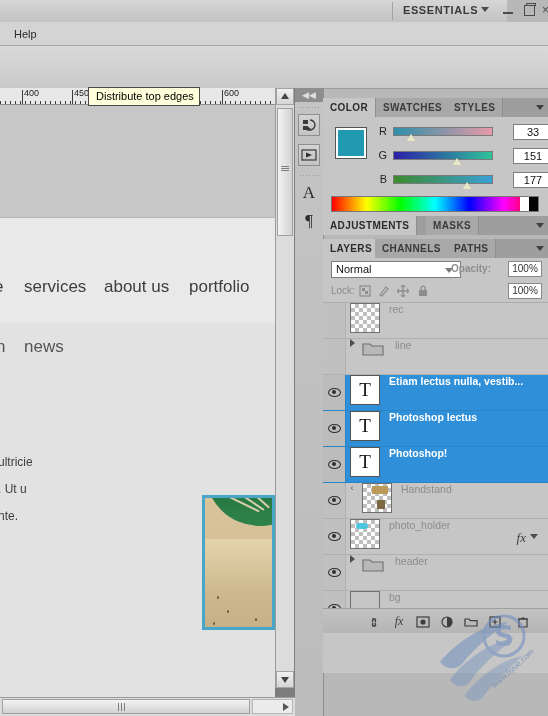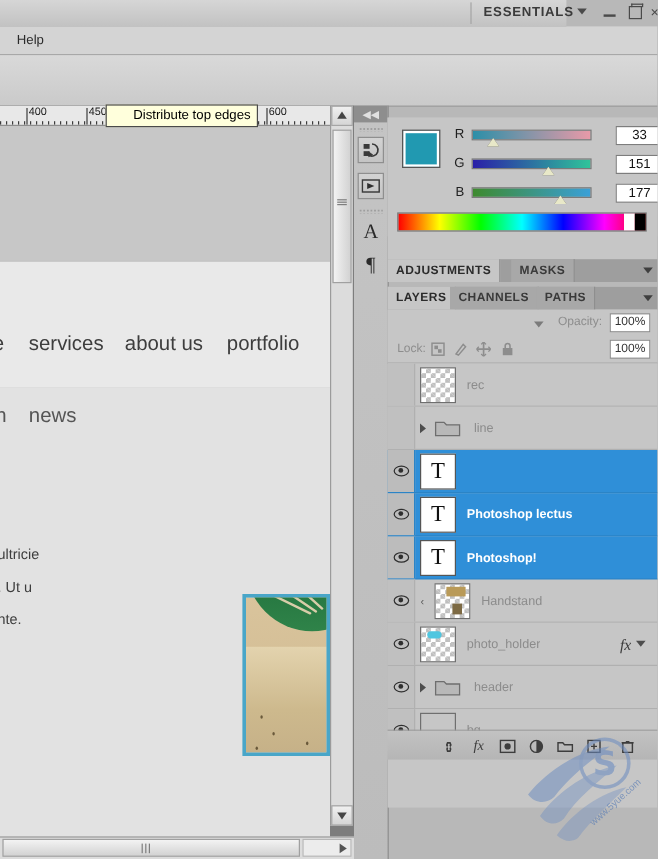--- a/index.html
+++ b/index.html
@@ -10,20 +10,21 @@
     background:#b8b8b8;
     -webkit-font-smoothing:none;
   }
   #app{position:relative;width:548px;height:716px;}
 
   
   .appbar{
     position:absolute;left:0;top:0;width:472px;height:22px;
     background:linear-gradient(#d6d6d6,#c2c2c2);
     border-bottom:1px solid #9a9a9a;
+    padding-left:35px;
   }
   .appbar .sep{position:absolute;left:392px;top:2px;width:1px;height:18px;background:#a4a4a4;}
   .ess-label{
     position:absolute;left:403px;top:4px;font-size:11px;font-weight:bold;
     letter-spacing:.6px;color:#3b3b3b;
   }
   .ess-caret{position:absolute;left:481px;top:7px;width:0;height:0;
     border-left:4px solid transparent;border-right:4px solid transparent;border-top:5px solid #4a4a4a;}
   .win-min{position:absolute;left:503px;top:12px;width:10px;height:2px;background:#4a4a4a;}
   .win-max{position:absolute;left:524px;top:5px;width:9px;height:9px;border:1.5px solid #4a4a4a;}
@@ -49,21 +50,21 @@
   }
   .opt-icon svg{display:block;}
   .opt-icon.framed{border:1px solid #8c8c8c;background:#c8c8c8;border-radius:1px;}
   .opt-div{position:absolute;top:58px;width:1px;height:20px;background:#a6a6a6;}
   .opt-right-div{position:absolute;left:525px;top:55px;width:1px;height:26px;background:#a6a6a6;}
 
   
   .tooltip{
     position:absolute;left:88px;top:87px;
     background:#ffffdc;border:1px solid #4a4a4a;
-    font-size:11px;color:#000;padding:2px 5px 3px 22px;
+    font-size:11px;color:#000;padding:2px 5px 3px 7px;
     z-index:60;white-space:nowrap;line-height:12px;
   }
 
   
   .docarea{position:absolute;left:0;top:88px;width:295px;height:628px;background:#7d7d7d;overflow:hidden;}
   .ruler-h{
     position:absolute;left:0;top:0;width:275px;height:16px;
     background:#e8e8e8;border-bottom:1px solid #8e8e8e;overflow:hidden;
   }
   .ruler-h .tick{position:absolute;bottom:0;width:1px;background:#3c3c3c;}
@@ -171,35 +172,35 @@
   #layers-panel{top:239px;height:394px;background:#c6c6c6;}
 
   .blendrow{position:relative;height:22px;background:#c6c6c6;}
   .blend-select{
     position:absolute;left:8px;top:3px;width:130px;height:17px;
     background:#fff;border:1px solid #7d7d7d;box-sizing:border-box;
     font-size:11px;color:#111;line-height:15px;padding-left:4px;
   }
   .blend-caret{position:absolute;left:122px;top:10px;width:0;height:0;
     border-left:4px solid transparent;border-right:4px solid transparent;border-top:5px solid #7b7b7b;}
-  .op-label{position:absolute;left:142px;top:5px;font-size:10px;color:#8d8d8d;}
+  .op-label{position:absolute;left:128px;top:5px;font-size:10px;color:#8d8d8d;font-weight:bold;}
   .op-val{position:absolute;left:185px;top:3px;width:34px;height:16px;background:#fff;border:1px solid #8a8a8a;
     box-sizing:border-box;font-size:10px;color:#333;text-align:center;line-height:14px;}
 
   .lockrow{position:relative;height:22px;background:#c6c6c6;border-bottom:1px solid #adadad;}
   .lock-label{position:absolute;left:8px;top:5px;font-size:10px;color:#8d8d8d;}
   .lock-ico{position:absolute;top:4px;width:14px;height:14px;display:flex;align-items:center;justify-content:center;}
   .fill-label{position:absolute;left:160px;top:5px;font-size:14px;color:#8d8d8d;margin-top:20px;}
   .fill-val{position:absolute;left:185px;top:3px;width:34px;height:16px;background:#fff;border:1px solid #8a8a8a;
     box-sizing:border-box;font-size:10px;color:#333;text-align:center;line-height:14px;}
 
   .layerlist{position:relative;background:#c6c6c6;height:370px;overflow:hidden;}
   .layer{
     position:relative;height:35px;border-bottom:1px solid #b0b0b0;background:#c6c6c6;
-    display:flex;align-items:center;
+    display:flex;align-items:flex-start;
   }
   .layer.sel{background:#2f8fd8;border-bottom:1px solid #2b84c6;}
   .layer .eyecell{width:22px;height:100%;display:flex;align-items:center;justify-content:center;
     border-right:1px solid #b0b0b0;background:#c0c0c0;}
   .layer.sel .eyecell{background:#bcbcbc;border-right:1px solid #2b84c6;}
   .layer .arrow{width:12px;display:flex;align-items:center;justify-content:center;}
   .layer .arrow i{width:0;height:0;border-top:4px solid transparent;border-bottom:4px solid transparent;border-left:5px solid #4d4d4d;}
   .thumb-box{
     width:30px;height:30px;border:1px solid #6f6f6f;box-sizing:border-box;margin-left:4px;
     background-image:
@@ -495,20 +496,26 @@
     <div class="dock-ico plain" style="top:94px">
       <span style="font-family:'Liberation Serif',serif;font-size:17px;color:#2b2b2b;">A</span>
     </div>
     <div class="dock-ico plain" style="top:122px">
       <span style="font-family:'Liberation Serif',serif;font-size:17px;color:#2b2b2b;">¶</span>
     </div>
   </div>
   <div class="dock-collapse">◀◀</div>
 
   <div class="panel" id="color-panel">
+    <div class="tabrow">
+      <div class="tab active" style="left:0">COLOR</div>
+      <div class="tab" style="left:53px">SWATCHES</div>
+      <div class="tab" style="left:124px">STYLES</div>
+      <div class="tab-menu"></div>
+    </div>
     <div class="color-body">
       <div class="bg-swatch"></div>
       <div class="fg-swatch"></div>
 
       <div class="chan-row" style="top:8px">
         <div class="chan-label">R</div>
         <div class="chan-slider" style="background:linear-gradient(90deg,#2c8fa8,#e89aa8)"></div>
         <div class="chan-thumb" style="left:33px"></div>
         <div class="chan-val">33</div>
       </div>
@@ -542,20 +549,21 @@
 
   <div class="panel" id="layers-panel">
     <div class="tabrow">
       <div class="tab active" style="left:0">LAYERS</div>
       <div class="tab" style="left:52px">CHANNELS</div>
       <div class="tab" style="left:124px">PATHS</div>
       <div class="tab-menu"></div>
     </div>
 
     <div class="blendrow">
+      <div class="blend-select">Normal</div>
       <div class="blend-caret"></div>
       <div class="op-label">Opacity:</div>
       <div class="op-val">100%</div>
     </div>
 
     <div class="lockrow">
       <div class="lock-label">Lock:</div>
       <div class="lock-ico" style="left:35px">
         <svg width="12" height="12" viewBox="0 0 12 12">
             <rect x="1" y="1" width="10" height="10" fill="none" stroke="#8d8d8d" stroke-width="1.2"></rect>
@@ -603,20 +611,21 @@
           <div class="lname dim">line</div>
         </div>
         <div class="layer sel">
           <div class="eyecell">
             <div class="eye">
               <div class="o"></div>
               <div class="p"></div>
             </div>
           </div>
           <div class="thumb-T">T</div>
+          <div class="lname">Etiam lectus nulla, vestib...</div>
         </div>
         <div class="layer sel">
           <div class="eyecell">
             <div class="eye">
               <div class="o"></div>
               <div class="p"></div>
             </div>
           </div>
           <div class="thumb-T">T</div>
           <div class="lname">Photoshop lectus</div>

